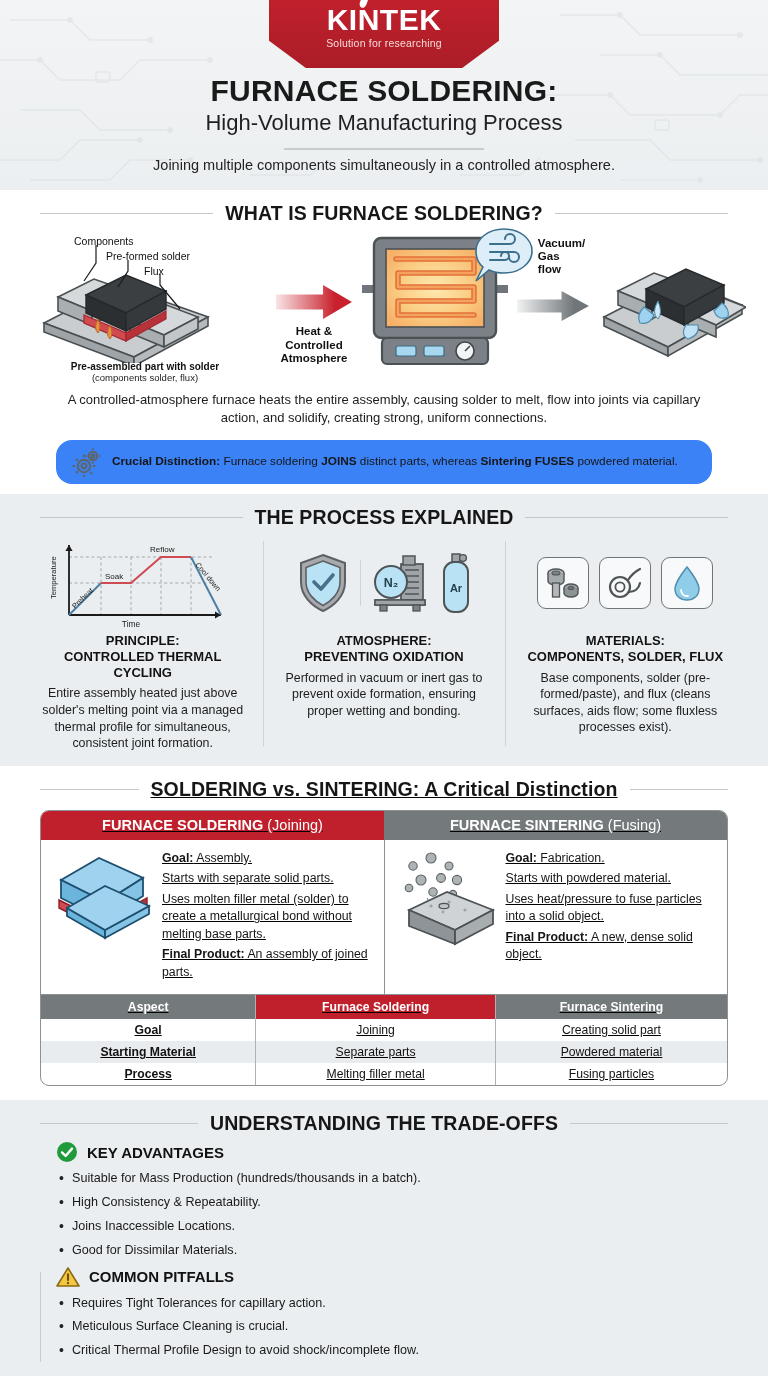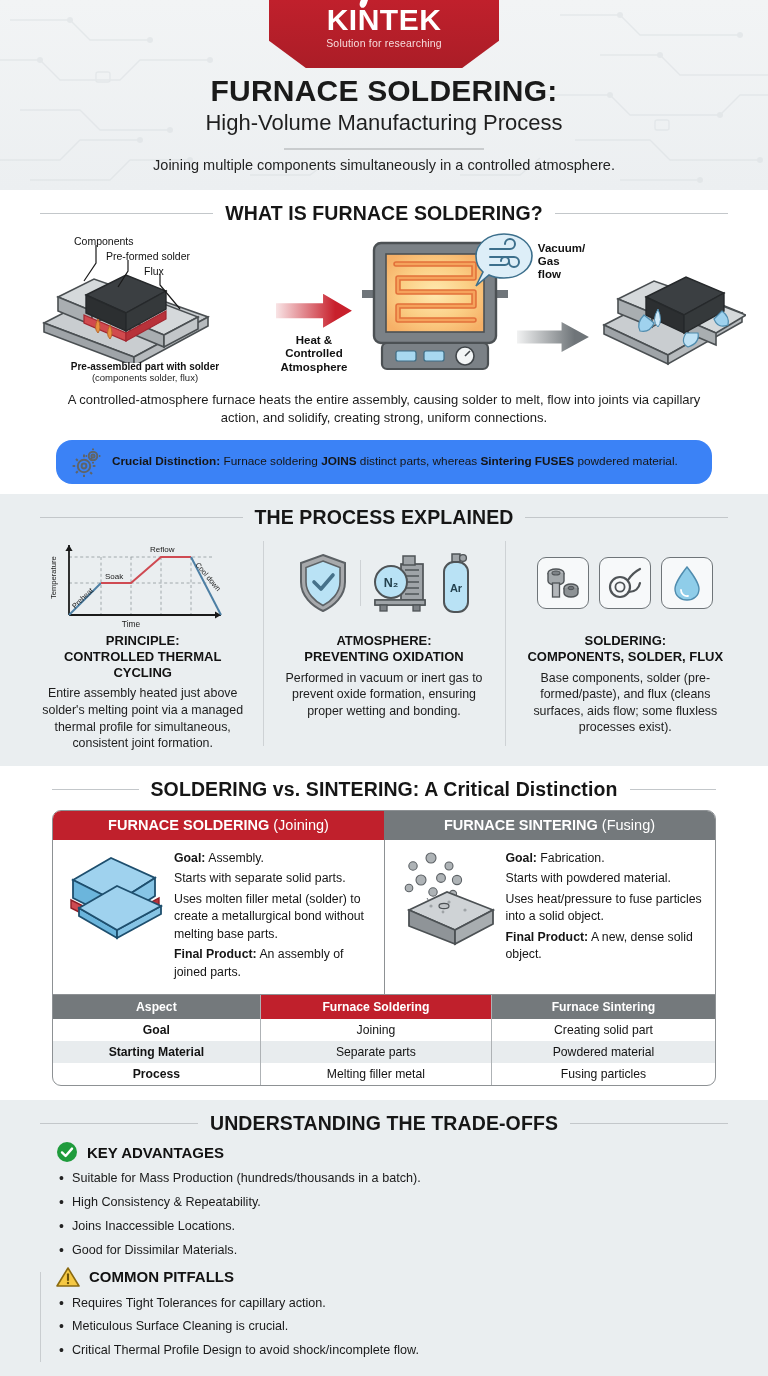--- a/index.html
+++ b/index.html
@@ -72,21 +72,21 @@
   }
   .sec-head .line { flex: 1; height: 1.5px; background:#c3c7ca; }
   .sec-head .txt {
     font-size: 19.5px; font-weight: bold; color:#161616;
     white-space: nowrap; letter-spacing:.1px;
   }
 
   
   .whatis { padding: 12px 0 10px; }
   .diagram-row {
-    display:flex; align-items:center; justify-content:center;
+    display:flex; align-items:flex-start; justify-content:center;
     padding: 8px 22px 0; gap: 2px;
   }
   .dg { position:relative; }
 
   .callout-lbl { font-size:10.5px; color:#111; white-space:nowrap; }
   .lbl-bold { font-size:10px; font-weight:bold; color:#111; text-align:center; }
   .lbl-sm { font-size:9.5px; color:#222; text-align:center; }
 
   .arrow-block { text-align:center; width: 92px; padding-top: 52px; }
   .arrow-red {
@@ -126,21 +126,21 @@
   .proc-art { height: 92px; display:flex; align-items:center; justify-content:center; gap:10px; }
   .proc-h { font-size: 13px; font-weight:bold; color:#121212; line-height:1.22; margin-top:4px; }
   .proc-b { font-size: 12.4px; color:#1d1d1d; line-height:1.34; margin-top:5px; }
 
   .icon-box {
     width: 52px; height: 52px; border:1.6px solid #6f7579; border-radius:9px;
     background:#f7f9fa; display:flex; align-items:center; justify-content:center;
   }
 
   
-  .compare { padding: 12px 12px 14px; }
+  .compare { padding: 12px 0 14px; text-decoration: underline; }
   .cmp-card {
     margin: 9px 40px 0; border: 1.6px solid #8d9194; border-radius: 9px;
     overflow:hidden; background:#fff;
   }
   .cmp-head { display:flex; }
   .cmp-h-cell {
     flex:1; text-align:center; color:#fff; padding: 6px 4px 7px;
     font-size:14.5px; font-weight:bold;
   }
   .cmp-h-red { background:#c0202c; }
@@ -520,21 +520,21 @@
             </svg>
           </div>
           <div class="icon-box">
             <svg width="30" height="36" viewBox="0 0 30 36">
               <path d="M15,2 C15,2 27,17 27,24 C27,30.6 21.6,35 15,35 C8.4,35 3,30.6 3,24 C3,17 15,2 15,2z" fill="#8fcde9" stroke="#4f8cae" stroke-width="1.4"></path>
               <path d="M9,25 a6,6 0 0 0 7,6" stroke="#ffffff" stroke-width="1.8" fill="none" stroke-linecap="round"></path>
             </svg>
           </div>
         </div>
         <div class="proc-h">
-          <div>SOLDERING:</div>
+          <div>MATERIALS:</div>
           <div>COMPONENTS, SOLDER, FLUX</div>
         </div>
         <div class="proc-b">Base components, solder (pre-formed/paste), and flux (cleans surfaces, aids flow; some fluxless processes exist).</div>
       </div>
     </div>
   </div>
 
   <div class="sec bg-light compare">
     <div class="sec-head">
       <span class="line"></span>

